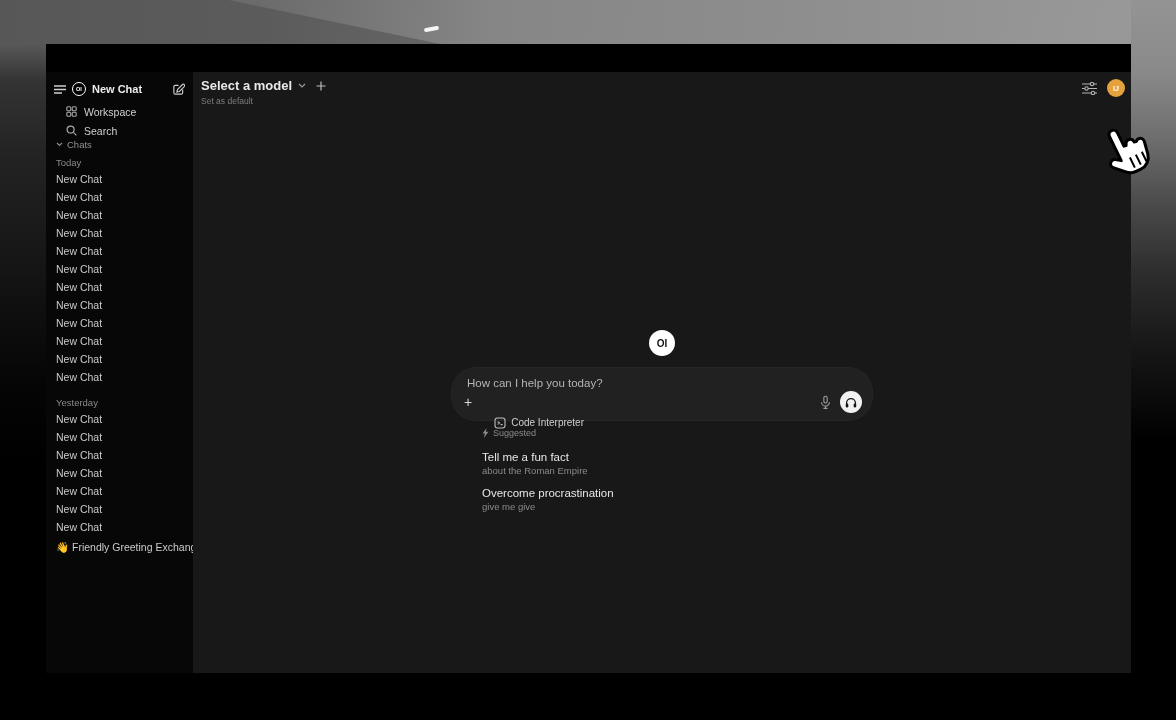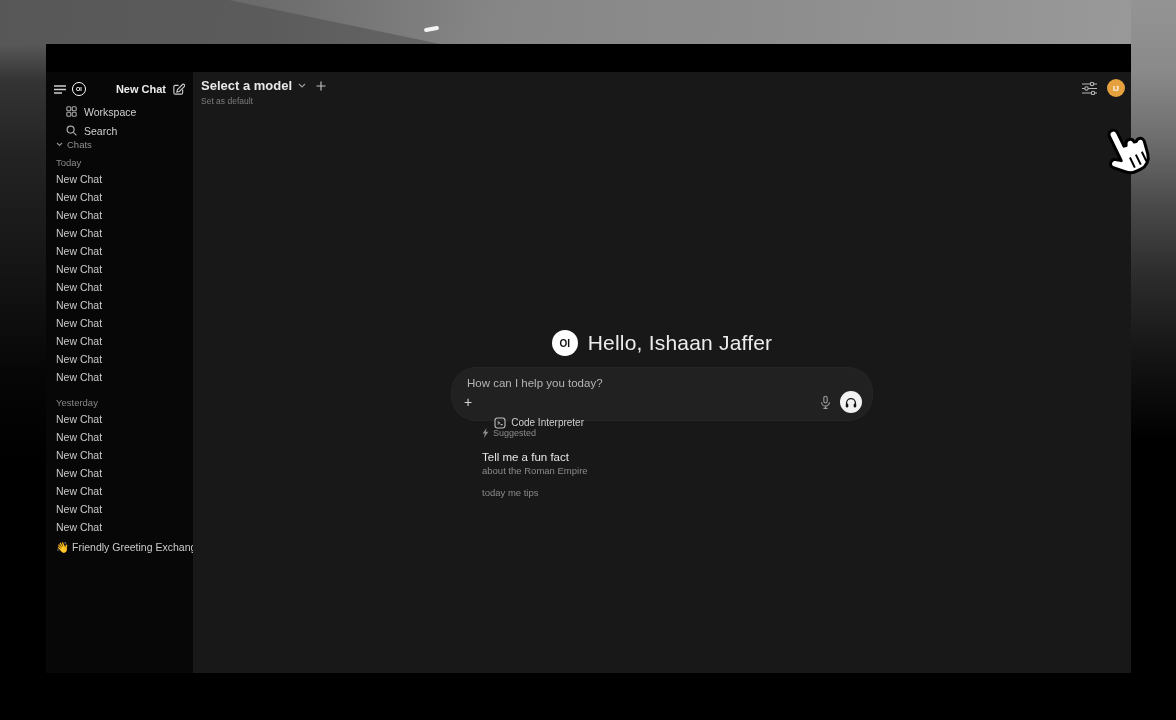--- a/index.html
+++ b/index.html
@@ -18,21 +18,21 @@
     background:linear-gradient(180deg,#949494 0px,#8a8a8a 70px,#6d6d6d 140px,#4a4a4a 205px,#2e2e2e 270px,#161616 350px,#000 440px); }
   .wall-dash { position:absolute; left:424px; top:27px; width:15px; height:4px;
     background:#f5f5f5; border-radius:2px; transform:rotate(-10deg); }
 
   
   .window { position:absolute; left:46px; top:44px; width:1085px; height:629px; background:#000; }
   .topstrip { height:28px; background:#000; }
   .app-body { display:flex; height:601px; }
 
   
-  .sidebar { position:relative; width:147px; background:#070707; flex:none; color:#cfcfcf;text-align:right; }
+  .sidebar { position:relative; width:147px; background:#070707; flex:none; color:#cfcfcf; }
   .sb-header { position:absolute; top:6px; left:8px; right:8px; height:22px;
     display:flex; align-items:center; gap:6px; }
   .sb-logo { width:14px; height:14px; border:1.3px solid #fff; border-radius:50%;
     background:#000; color:#fff; font-size:5.5px; font-weight:bold;
     display:flex; align-items:center; justify-content:center; letter-spacing:.2px; flex:none; }
   .sb-title { font-size:11px; font-weight:bold; color:#ececec; flex:1; }
   .sb-nav { position:absolute; top:30px; left:0; right:0; }
   .sb-item { height:19px; display:flex; align-items:center; gap:7px; padding:0 20px;
     font-size:10.5px; color:#d0d0d0; cursor:pointer; }
   .sb-scroll { position:absolute; top:64px; left:0; right:0; }
@@ -207,21 +207,20 @@
               <circle cx="4.5" cy="6.5" r="1.7" fill="#181818"></circle>
               <circle cx="11" cy="11" r="1.7" fill="#181818"></circle>
           </svg>
         </span>
         <span class="avatar" style="background:#e5a13d;">IJ</span>
       </div>
 
       <div class="center-col">
         <div class="greeting-row">
           <span class="greet-logo">OI</span>
-          <span class="greet-text">Hello, Ishaan Jaffer</span>
         </div>
 
         <div class="input-box">
           <div class="input-placeholder">How can I help you today?</div>
           <div class="input-controls">
             <span class="plus-btn">+</span>
             <span class="ci-group">
               <span class="icon">
                 <svg width="12" height="12" viewBox="0 0 12 12" fill="none" stroke="#bdbdbd" stroke-width="1.1">
                   <rect x="1" y="1" width="10" height="10" rx="2.4"></rect>
@@ -258,21 +257,22 @@
                 </svg>
             </span>
             <span class="sugg-label">Suggested</span>
           </div>
           <div>
               <div class="sugg-item">
                 <div class="sugg-title">Tell me a fun fact</div>
                 <div class="sugg-sub">about the Roman Empire</div>
               </div>
               <div class="sugg-item">
-                <div class="sugg-sub">today me tips</div>
+                <div class="sugg-title">Overcome procrastination</div>
+                <div class="sugg-sub">give me give</div>
               </div>
             </div>
         </div>
       </div>
     </main>
   </div>
 </div>
 
 <div class="cursor">
   <svg width="58" height="62" viewBox="0 0 29 31">

